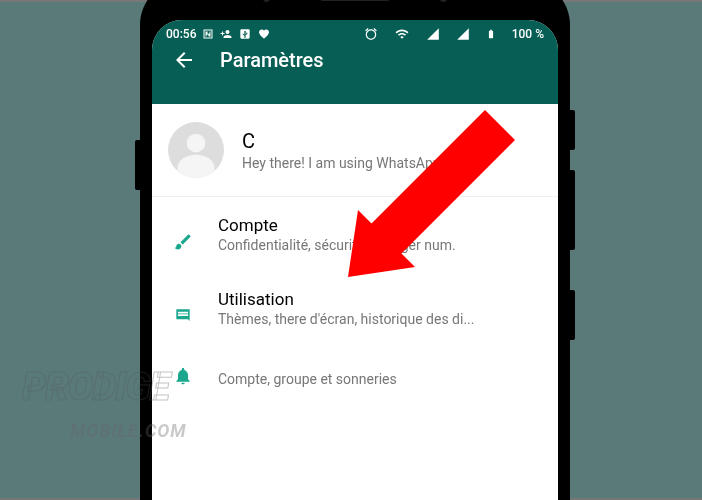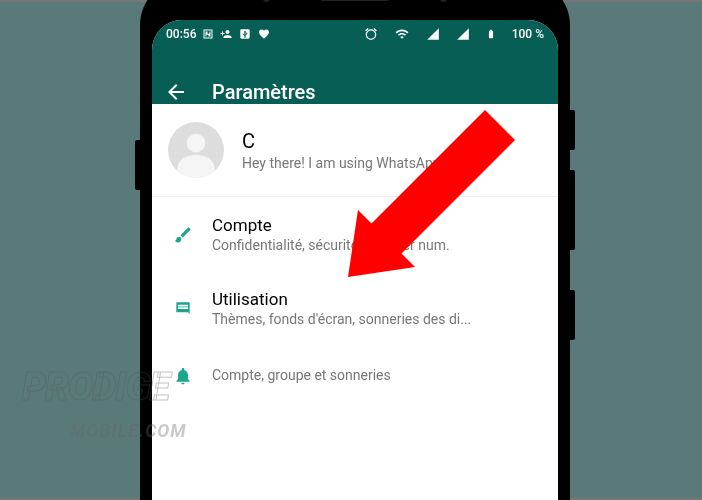--- a/index.html
+++ b/index.html
@@ -66,22 +66,22 @@
     }
     .status-left { display: flex; align-items: center; gap: 6px; }
     .status-right { display: flex; align-items: center; gap: 16px; }
     .status-right svg, .status-left svg { fill: #fff; }
     
     .app-bar {
       background: #075E54;
       color: #fff;
       height: 56px;
       display: flex;
-      align-items: flex-end;
-      padding: 0 12px;
+      align-items: flex-start;
+      padding: 0 20px;
       gap: 24px;
     }
     .app-bar-title { font-size: 20px; font-weight: 500; }
     
     .profile-section {
       display: flex;
       align-items: center;
       padding: 18px 16px;
       gap: 18px;
       border-bottom: 1px solid #eee;
@@ -91,23 +91,23 @@
       background: #ddd;
       display: flex; align-items: flex-end; justify-content: center;
       overflow: hidden;
     }
     .avatar svg { fill: #f8f8f8; }
     .profile-name { font-size: 20px; color: #000; margin-bottom: 2px; }
     .profile-status { font-size: 14px; color: #777; }
     
     .settings-item {
       display: flex;
-      align-items: center;
+      align-items: flex-end;
       padding: 18px 16px 18px 20px;
-      gap: 18px;
+      gap: 24px;
     }
     .settings-icon {
       width: 22px; height: 22px;
       color: #1aa78e;
       margin-top: 2px;
       display: flex; align-items: center; justify-content: center;
     }
     .settings-icon svg { fill: #1aa78e; }
     .settings-text { flex: 1; overflow: hidden; }
     .settings-title { font-size: 17px; color: #000; margin-bottom: 2px; }
@@ -225,21 +225,21 @@
     </div>
 
     <div class="settings-item">
       <div class="settings-icon">
         <svg width="20" height="20" viewBox="0 0 24 24">
             <path d="M20 4H4v12h14l2 2V4zm-2 8H6v-2h12v2zm0-3H6V7h12v2z"></path>
           </svg>
       </div>
       <div class="settings-text">
         <div class="settings-title">Utilisation</div>
-        <div class="settings-subtitle">Thèmes, fonds d'écran, sonneries des di...</div>
+        <div class="settings-subtitle">Thèmes, there d'écran, historique des di...</div>
       </div>
     </div>
 
     <div class="settings-item">
       <div class="settings-icon">
         <svg width="20" height="20" viewBox="0 0 24 24">
             <path d="M12 22c1.1 0 2-.9 2-2h-4c0 1.1.89 2 2 2zm6-6v-5c0-3.07-1.64-5.64-4.5-6.32V4c0-.83-.67-1.5-1.5-1.5s-1.5.67-1.5 1.5v.68C7.63 5.36 6 7.92 6 11v5l-2 2v1h16v-1l-2-2z"></path>
           </svg>
       </div>
       <div class="settings-text">

